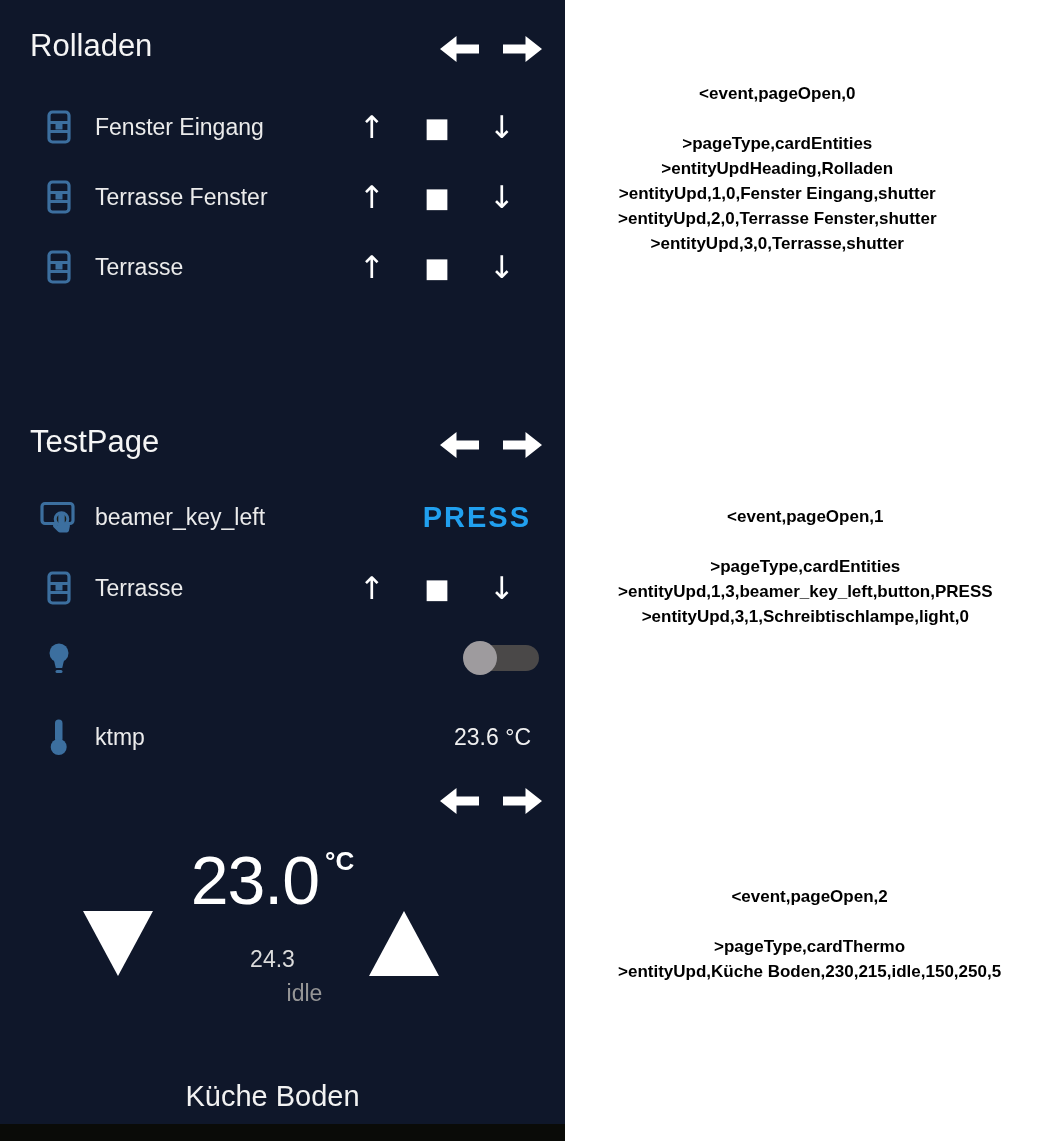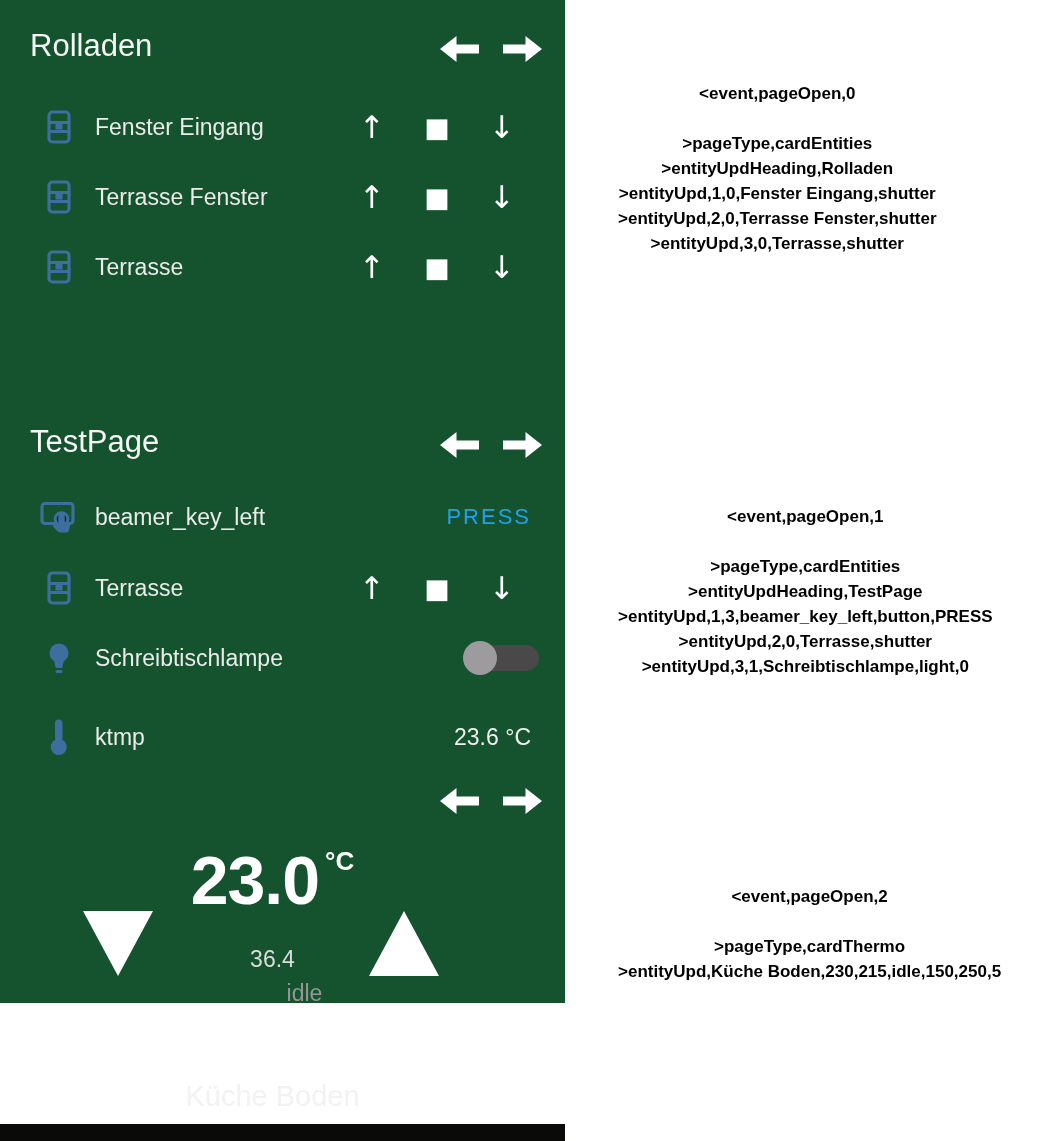--- a/index.html
+++ b/index.html
@@ -1,48 +1,48 @@
 <!DOCTYPE html>
 <html><head>
 <meta charset="utf-8">
 <style>
   * { box-sizing: border-box; }
   html,body { margin:0; padding:0; }
   body {
     width:1045px; height:1141px; position:relative; overflow:hidden;
     background:#ffffff; font-family:"Liberation Sans", sans-serif;
   }
-  .panel { position:absolute; left:0; top:0; width:565px; height:1003px; background:#14532d; }
+  .panel { position:absolute; left:0; top:0; width:565px; height:1141px; background:#0f172a; }
   .bottom-bar { position:absolute; left:0; top:1124px; width:565px; height:17px; background:#0a0b08; }
 
   .heading { position:absolute; left:30px; color:#f5f5f5; font-size:31px; font-weight:400; line-height:36px; }
   .nav { position:absolute; right:22px; display:flex; gap:24px; }
   .nav svg { display:block; }
 
   .row { position:absolute; left:0; width:565px; height:70px; }
   .icon-wrap { position:absolute; left:34px; top:0; width:50px; height:100%;
                display:flex; align-items:center; justify-content:center; }
   .label { position:absolute; left:95px; top:0; height:100%; display:flex; align-items:center;
            color:#ebebeb; font-size:23px; }
   .ctl { position:absolute; top:0; height:100%; width:44px; display:flex; align-items:center;
          justify-content:center; color:#ffffff; font-family:"DejaVu Sans", sans-serif; cursor:pointer; }
   .ctl.up   { left:350px; font-size:31px; }
   .ctl.stop { left:415px; font-size:27px; }
   .ctl.down { left:480px; font-size:31px; }
   .value { position:absolute; right:34px; top:0; height:100%; display:flex; align-items:center;
            color:#f0f0f0; font-size:23px; }
-  .press { color:#21a0ef; font-weight:400; letter-spacing:2px; font-size:22px; cursor:pointer;text-align:right; }
+  .press { color:#21a0ef; font-weight:700; letter-spacing:2px; font-size:29px; cursor:pointer;text-align:right; }
 
   .toggle { position:absolute; right:26px; top:50%; margin-top:-13px; width:74px; height:26px;
             border-radius:13px; background:#4a4848; cursor:pointer; }
   .knob { position:absolute; left:-2px; top:-4px; width:34px; height:34px; border-radius:50%;
           background:#9e9b9e; }
 
   .thermo-center { position:absolute; left:0; width:545px; text-align:center; }
-  .big-temp { font-size:68px; font-weight:700; color:#ffffff; line-height:1; letter-spacing:-1px;text-align:right; }
+  .big-temp { font-size:68px; font-weight:400; color:#ffffff; line-height:1; letter-spacing:-1px;text-align:right; }
   .temp-unit { font-size:26px; font-weight:700; color:#ffffff; position:relative; top:-34px; margin-left:6px; }
   .tri { position:absolute; cursor:pointer; }
   .setpoint { font-size:23px; color:#dcdcdc; }
   .state { font-size:23px; color:#969696; }
   .thermo-title { font-size:29px; color:#f2f2f2; }
 
   .pblock { position:absolute; left:618px; color:#000000; font-weight:700; font-size:17px; }
   .pline { height:25px; line-height:25px; white-space:pre;text-align:center; }
 </style>
 </head>
@@ -154,21 +154,20 @@
     </div>
 
     <div class="row" style="top:623px;">
       <span class="icon-wrap">
         <svg width="26" height="34" viewBox="0 0 26 34">
           <circle cx="13" cy="12" r="9.5" fill="#3c6f9f"></circle>
           <path d="M8 19.5h10l-1.8 7.5h-6.4z" fill="#3c6f9f"></path>
           <rect x="9.5" y="29" width="7" height="3" rx="1.5" fill="#3c6f9f"></rect>
         </svg>
       </span>
-      <span class="label">Schreibtischlampe</span>
       <span class="toggle">
         <span class="knob"></span>
       </span>
     </div>
 
     <div class="row" style="top:702px;">
       <span class="icon-wrap">
         <svg width="20" height="38" viewBox="0 0 20 38">
           <rect x="6" y="1.5" width="7.5" height="23" rx="3.7" fill="#3c6f9f"></rect>
           <circle cx="9.7" cy="29" r="8" fill="#3c6f9f"></circle>
@@ -201,21 +200,21 @@
       <svg width="72" height="68" viewBox="0 0 72 68">
         <polygon points="1,1 71,1 36,66" fill="#ffffff"></polygon>
       </svg>
     </span>
     <span class="tri" style="left:368px; top:910px;">
       <svg width="72" height="68" viewBox="0 0 72 68">
         <polygon points="36,1 71,66 1,66" fill="#ffffff"></polygon>
       </svg>
     </span>
 
-    <div class="thermo-center setpoint" style="top:946px;">36.4</div>
+    <div class="thermo-center setpoint" style="top:946px;">24.3</div>
     <div class="thermo-center state" style="top:980px;margin-left:32px;">idle</div>
     <div class="thermo-center thermo-title" style="top:1080px;">Küche Boden</div>
   </div>
 
   <div class="bottom-bar"></div>
 </div>
 
 <div class="pblock" style="top:81px;">
   <div class="pline">&lt;event,pageOpen,0</div>
   <div class="pline"></div>
@@ -223,23 +222,21 @@
   <div class="pline">&gt;entityUpdHeading,Rolladen</div>
   <div class="pline">&gt;entityUpd,1,0,Fenster Eingang,shutter</div>
   <div class="pline">&gt;entityUpd,2,0,Terrasse Fenster,shutter</div>
   <div class="pline">&gt;entityUpd,3,0,Terrasse,shutter</div>
 </div>
 
 <div class="pblock" style="top:468px;margin-top:36px;">
   <div class="pline">&lt;event,pageOpen,1</div>
   <div class="pline"></div>
   <div class="pline">&gt;pageType,cardEntities</div>
-  <div class="pline">&gt;entityUpdHeading,TestPage</div>
   <div class="pline">&gt;entityUpd,1,3,beamer_key_left,button,PRESS</div>
-  <div class="pline">&gt;entityUpd,2,0,Terrasse,shutter</div>
   <div class="pline">&gt;entityUpd,3,1,Schreibtischlampe,light,0</div>
 </div>
 
 <div class="pblock" style="top:884px;">
   <div class="pline">&lt;event,pageOpen,2</div>
   <div class="pline"></div>
   <div class="pline">&gt;pageType,cardThermo</div>
   <div class="pline">&gt;entityUpd,Küche Boden,230,215,idle,150,250,5</div>
 </div>
 

